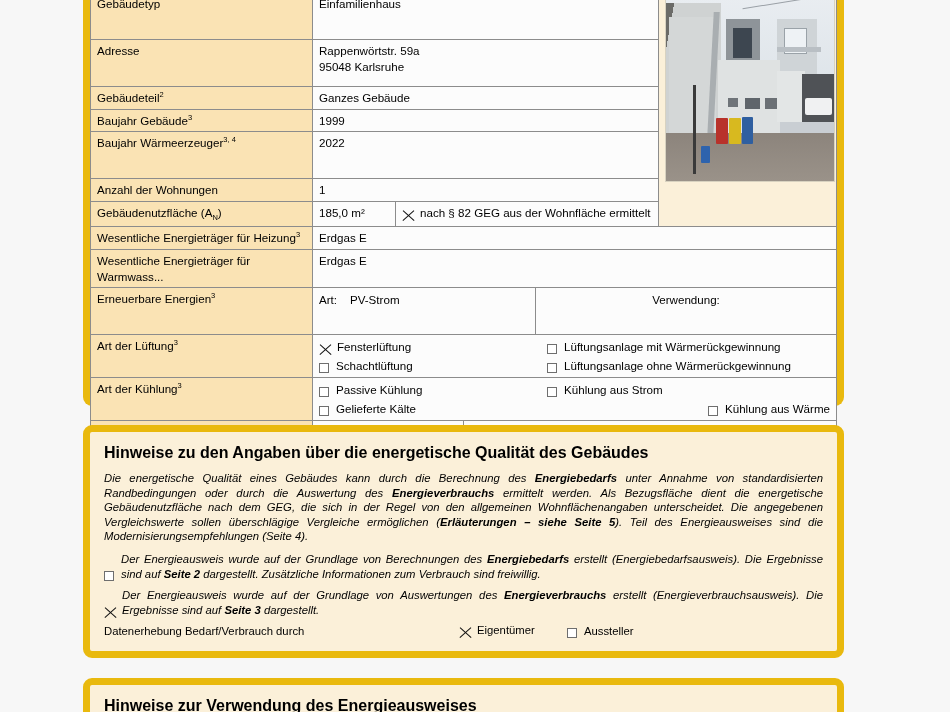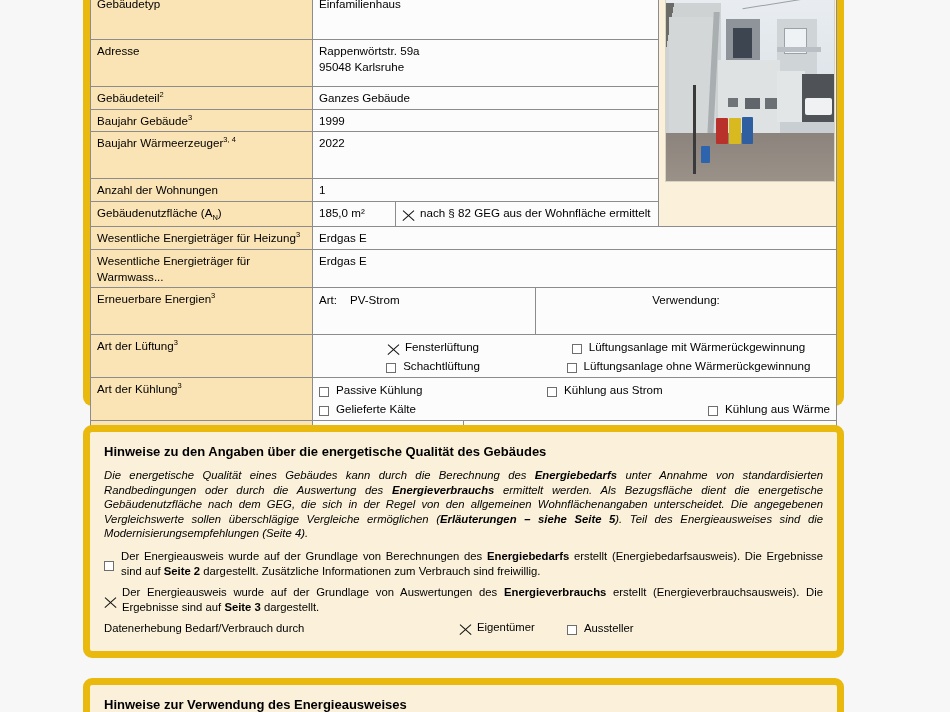--- a/index.html
+++ b/index.html
@@ -145,33 +145,33 @@
   .ph-bin.blu   { left:45%; background:#2f5fa0; height:15%; }
   .ph-bin.blu2  { left:21%; bottom:10%; background:#2e63ad; width:5%; height:9%; }
   .ph-pole{ position:absolute; left:16%; top:48%; width:2%; height:48%;
             background:#3a3a3a; }
   .ph-wire{ position:absolute; left:45%; top:2%; width:55%; height:1px;
             background:#9aa0a6; transform:rotate(-9deg); }
 
   
   #panel-hints { left:83px; top:425px; width:761px; height:233px; }
   .sec-title {
-    font-size:13px; font-weight:bold;
+    font-size:16px; font-weight:bold;
     padding:12px 14px 0 14px;
   }
   .body-txt {
     font-size:11.3px;
     line-height:14.6px;
     text-align:justify;
     padding:9px 14px 0 14px;
     font-style:italic;
     -webkit-hyphens:none;
   }
   .chk-block { padding:8px 14px 0 14px; font-size:11.3px; line-height:14.6px; }
-  .chk-row { display:flex; align-items:center; margin-bottom:7px; }
+  .chk-row { display:flex; align-items:flex-end; margin-bottom:7px;font-style:italic; }
   .chk-row .mark { flex:0 0 16px; padding-top:1px; }
   .chk-row .txt { flex:1; text-align:justify; }
 
   .dat-row { display:flex; align-items:center; font-size:11.3px; padding:0 14px; margin-bottom:5px; }
   .dat-row .a { width:355px; }
   .dat-row .b { width:108px; }
 
   
   #panel-use { left:83px; top:678px; width:761px; height:60px; }
   b { font-weight:bold; }
@@ -312,21 +312,21 @@
             <span></span>
           </div>
         </div>
       </td>
     </tr>
 
     <tr>
       <td class="lbl" style="height:41px;">
         <span>Art der Lüftung</span><sup>3</sup>
       </td>
-      <td class="val" colspan="2" style="height:41px;padding:2px 6px;text-align:center;">
+      <td class="val" colspan="2" style="height:41px;padding:2px 6px;">
         <div class="split">
           <div style="width:228px;">
             <span class="opt"><span class="cbx"></span><span>Fensterlüftung</span></span>
           </div>
           <div style="flex:1;">
             <span class="opt"><span class="cb"></span><span>Lüftungsanlage mit Wärmerückgewinnung</span></span>
           </div>
         </div>
         <div class="split">
           <div style="width:228px;">

